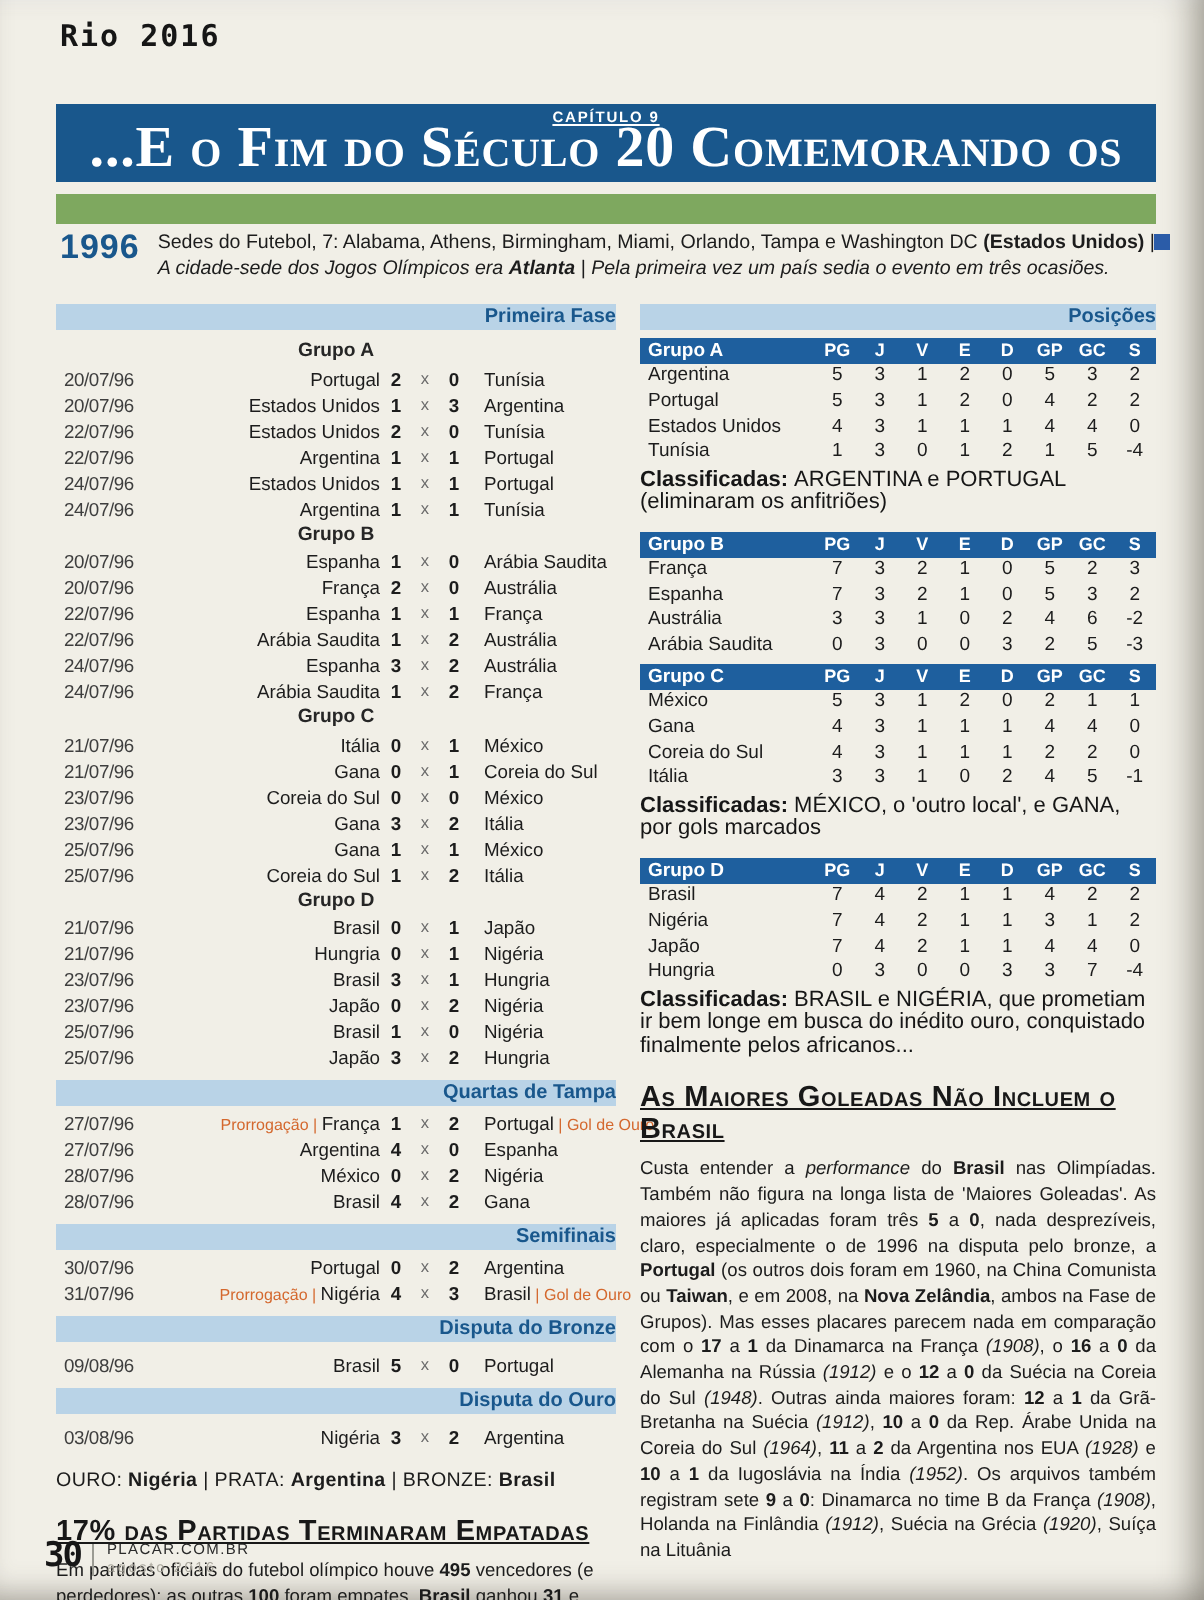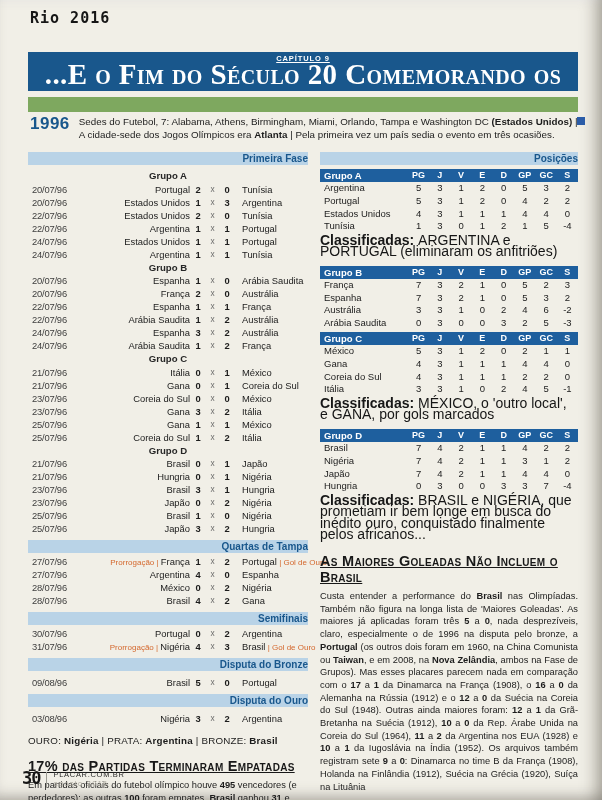--- a/index.html
+++ b/index.html
@@ -36,22 +36,22 @@
   .medals{font-size:9.8px;margin-top:10px;color:var(--ink);letter-spacing:.2px}
   .boxhead{font-weight:700;font-variant:small-caps;font-size:14.5px;text-decoration:underline;letter-spacing:.3px;color:#181818;margin:12px 0 5px}
   .para{font-size:9.3px;line-height:12.7px;color:var(--ink)}
   .justify{text-align:justify}
   .sgrid{display:grid;grid-template-columns:88px repeat(8,1fr)}
   .shead{background:var(--barblue);color:#fff;font-weight:700;font-size:9px;height:13px;line-height:13px;margin-top:2px}
   .shead .steam{font-size:9.5px}
   .srow{font-size:9.5px;height:12.8px;line-height:12.8px;color:var(--ink)}
   .steam{text-align:left;padding-left:4px;white-space:nowrap}
   .scell{text-align:center}
-  .note{font-size:14px;line-height:11.6px;margin:1.5px 0 8px;color:#161616}
-  .b{font-weight:700}.i{}
+  .note{font-size:11px;line-height:11.6px;margin:1.5px 0 8px;color:#161616}
+  .b{font-weight:700}.i{font-style:italic}
   .footer{position:absolute;left:22px;bottom:12px;display:flex;align-items:flex-end;gap:6px}
   .pagenum{font-size:17px;font-weight:700;color:#161616;font-family:"DejaVu Sans Mono",monospace;letter-spacing:-1px}
   .fdiv{width:1px;height:16px;background:#9b9b93}
   .fsite{font-size:7.5px;font-weight:400;letter-spacing:.7px;color:#2a2a2a}
   .fissue{font-size:7.2px;color:#a9a69c;letter-spacing:1.4px}
 </style>
 </head>
 <body>
 
 <div class="page">

